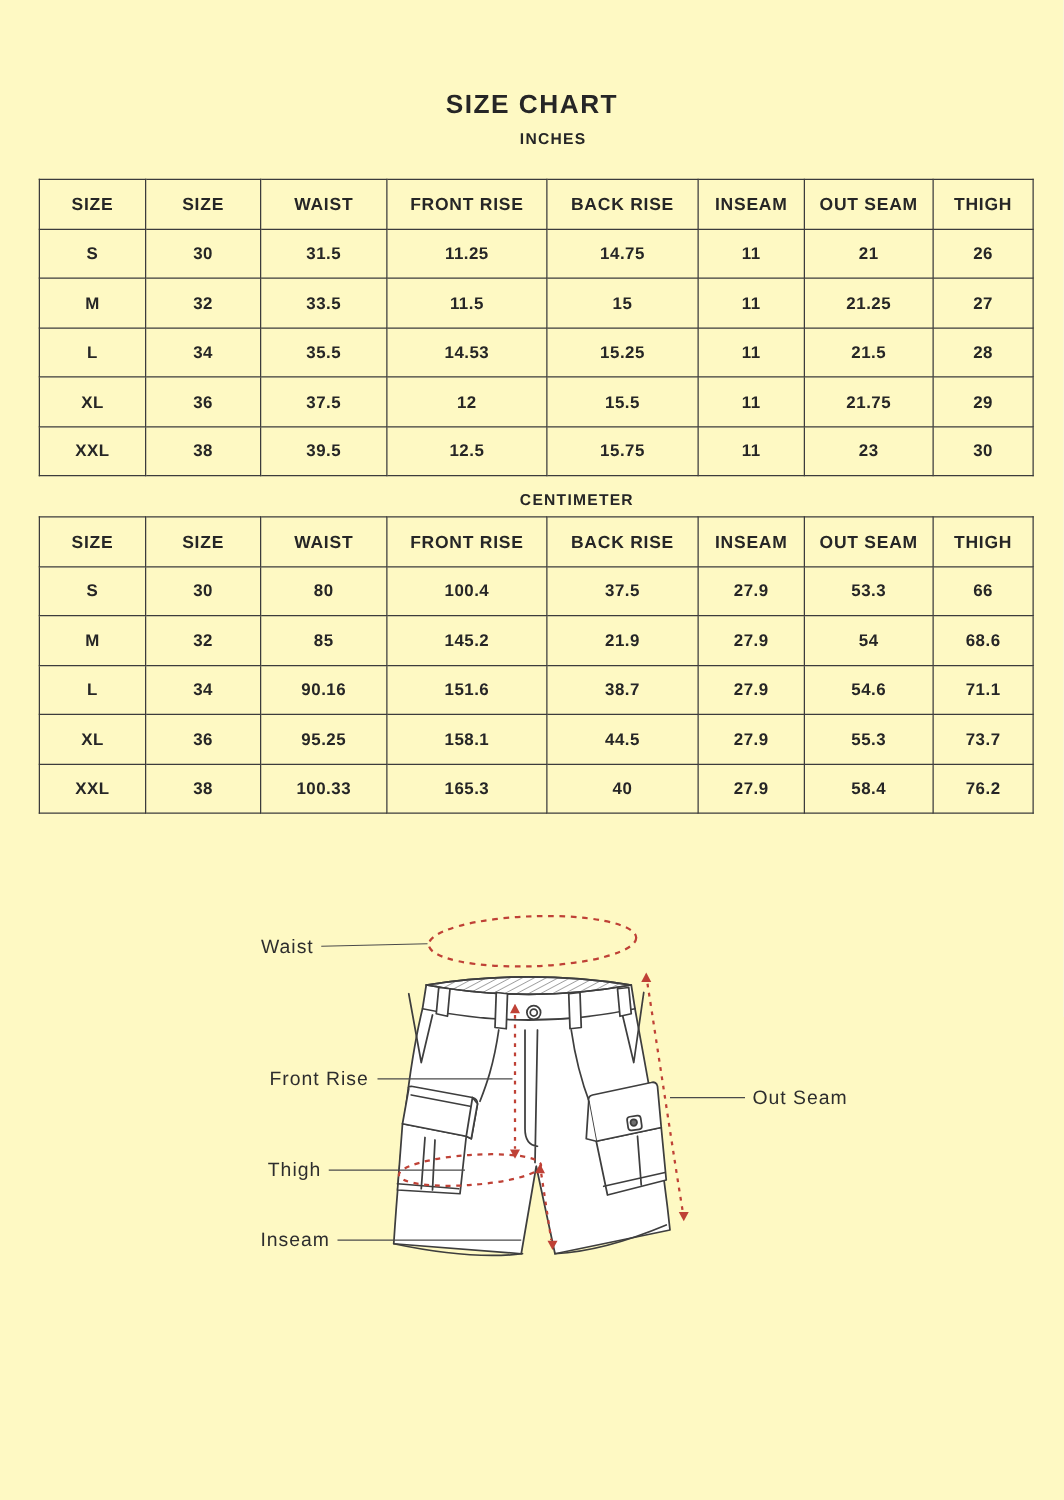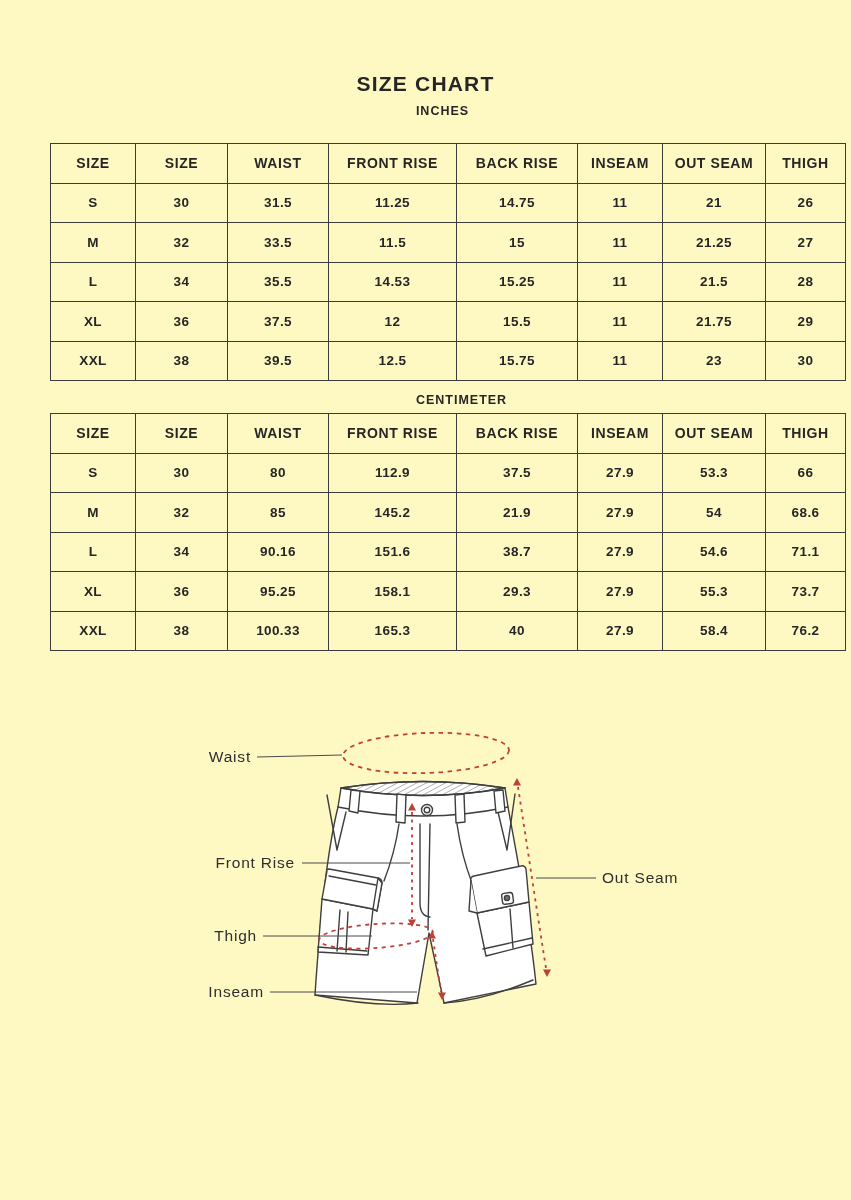--- a/index.html
+++ b/index.html
@@ -18,21 +18,21 @@
     color:#262626;
   }
   .table-caption{
     position:absolute;left:0;width:100%;
     text-align:center;
     font-size:12.5px;font-weight:700;letter-spacing:1px;
     color:#262626;
   }
   .caption-inches{top:104px;padding-left:17px;}
   .caption-cm{top:393px;padding-left:36px;}
-  .size-table-wrap{position:absolute;left:50px;width:795px;}
+  .size-table-wrap{position:absolute;left:31px;width:795px;}
   .table-inches{top:143px;}
   .table-cm{top:413px;}
   table.size-table{
     border-collapse:collapse;table-layout:fixed;
     width:795px;
   }
   table.size-table th, table.size-table td{
     border:1.4px solid #3c3c3c;
     text-align:center;vertical-align:middle;
     height:36.5px;
@@ -163,21 +163,21 @@
             <th>INSEAM</th>
             <th>OUT SEAM</th>
             <th>THIGH</th>
           </tr>
         </thead>
       <tbody>
           <tr>
             <td>S</td>
             <td>30</td>
             <td>80</td>
-            <td>112.9</td>
+            <td>100.4</td>
             <td>37.5</td>
             <td>27.9</td>
             <td>53.3</td>
             <td>66</td>
           </tr>
           <tr>
             <td>M</td>
             <td>32</td>
             <td>85</td>
             <td>145.2</td>
@@ -194,21 +194,21 @@
             <td>38.7</td>
             <td>27.9</td>
             <td>54.6</td>
             <td>71.1</td>
           </tr>
           <tr>
             <td>XL</td>
             <td>36</td>
             <td>95.25</td>
             <td>158.1</td>
-            <td>29.3</td>
+            <td>44.5</td>
             <td>27.9</td>
             <td>55.3</td>
             <td>73.7</td>
           </tr>
           <tr>
             <td>XXL</td>
             <td>38</td>
             <td>100.33</td>
             <td>165.3</td>
             <td>40</td>

